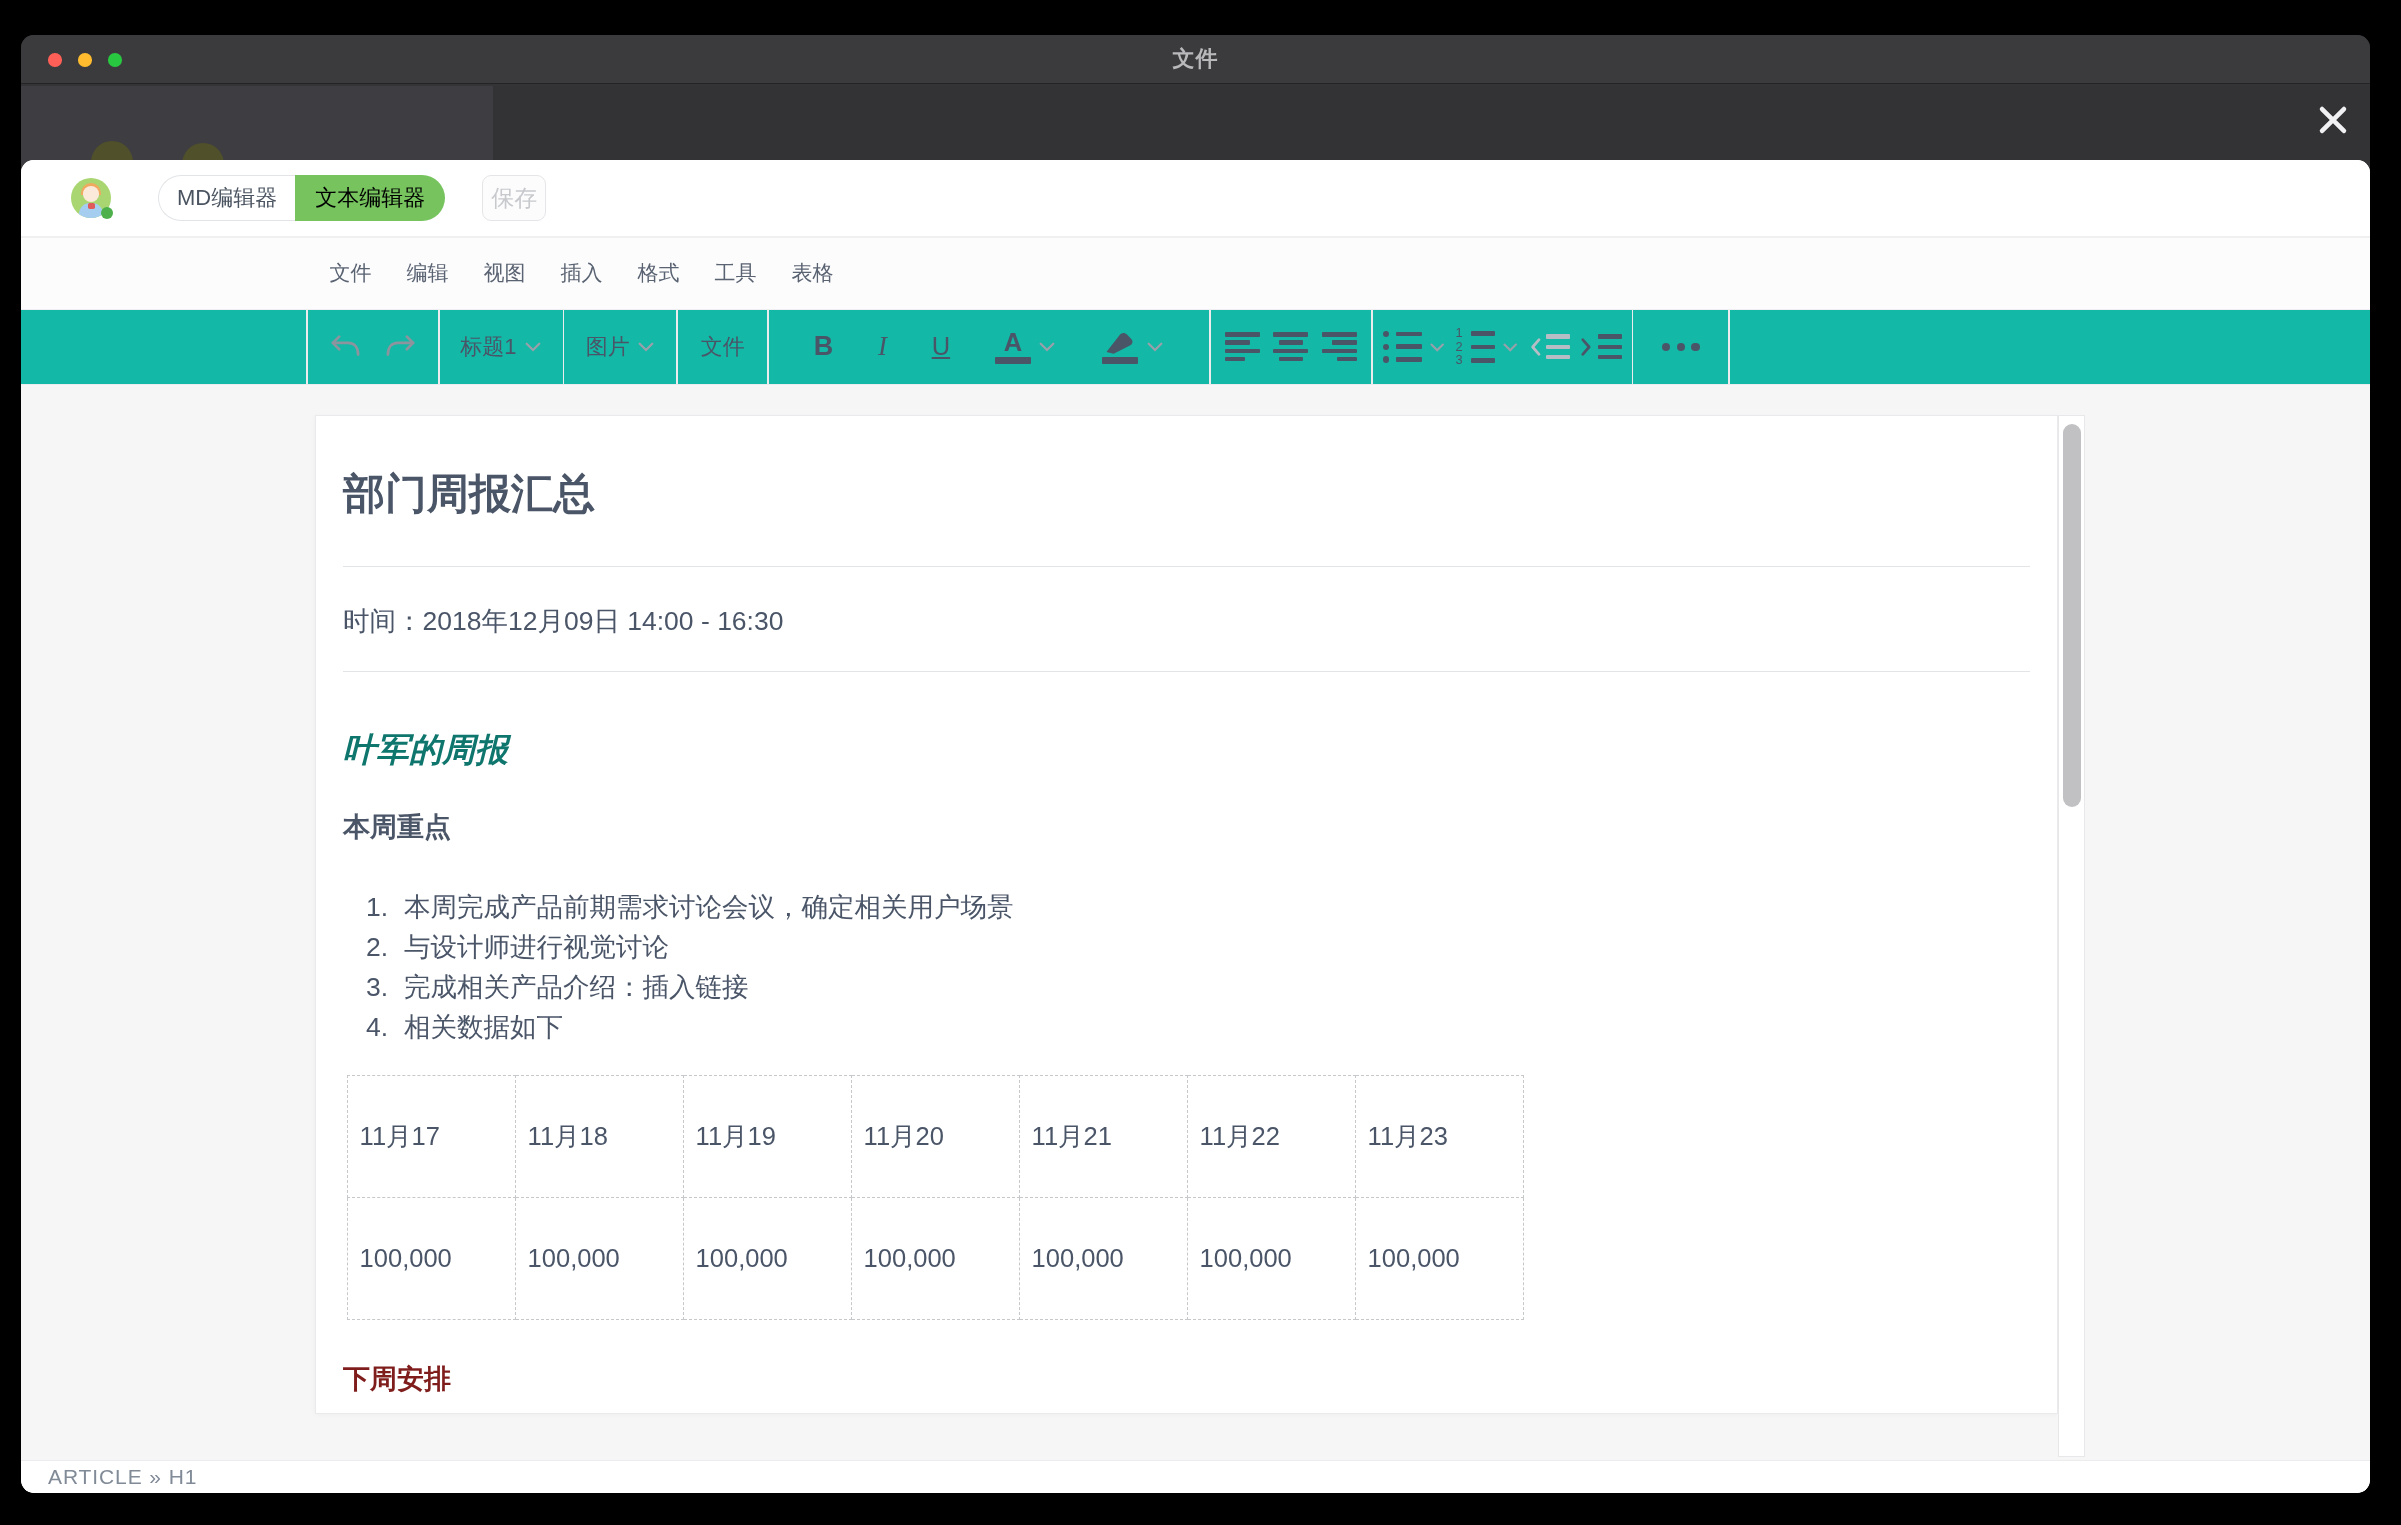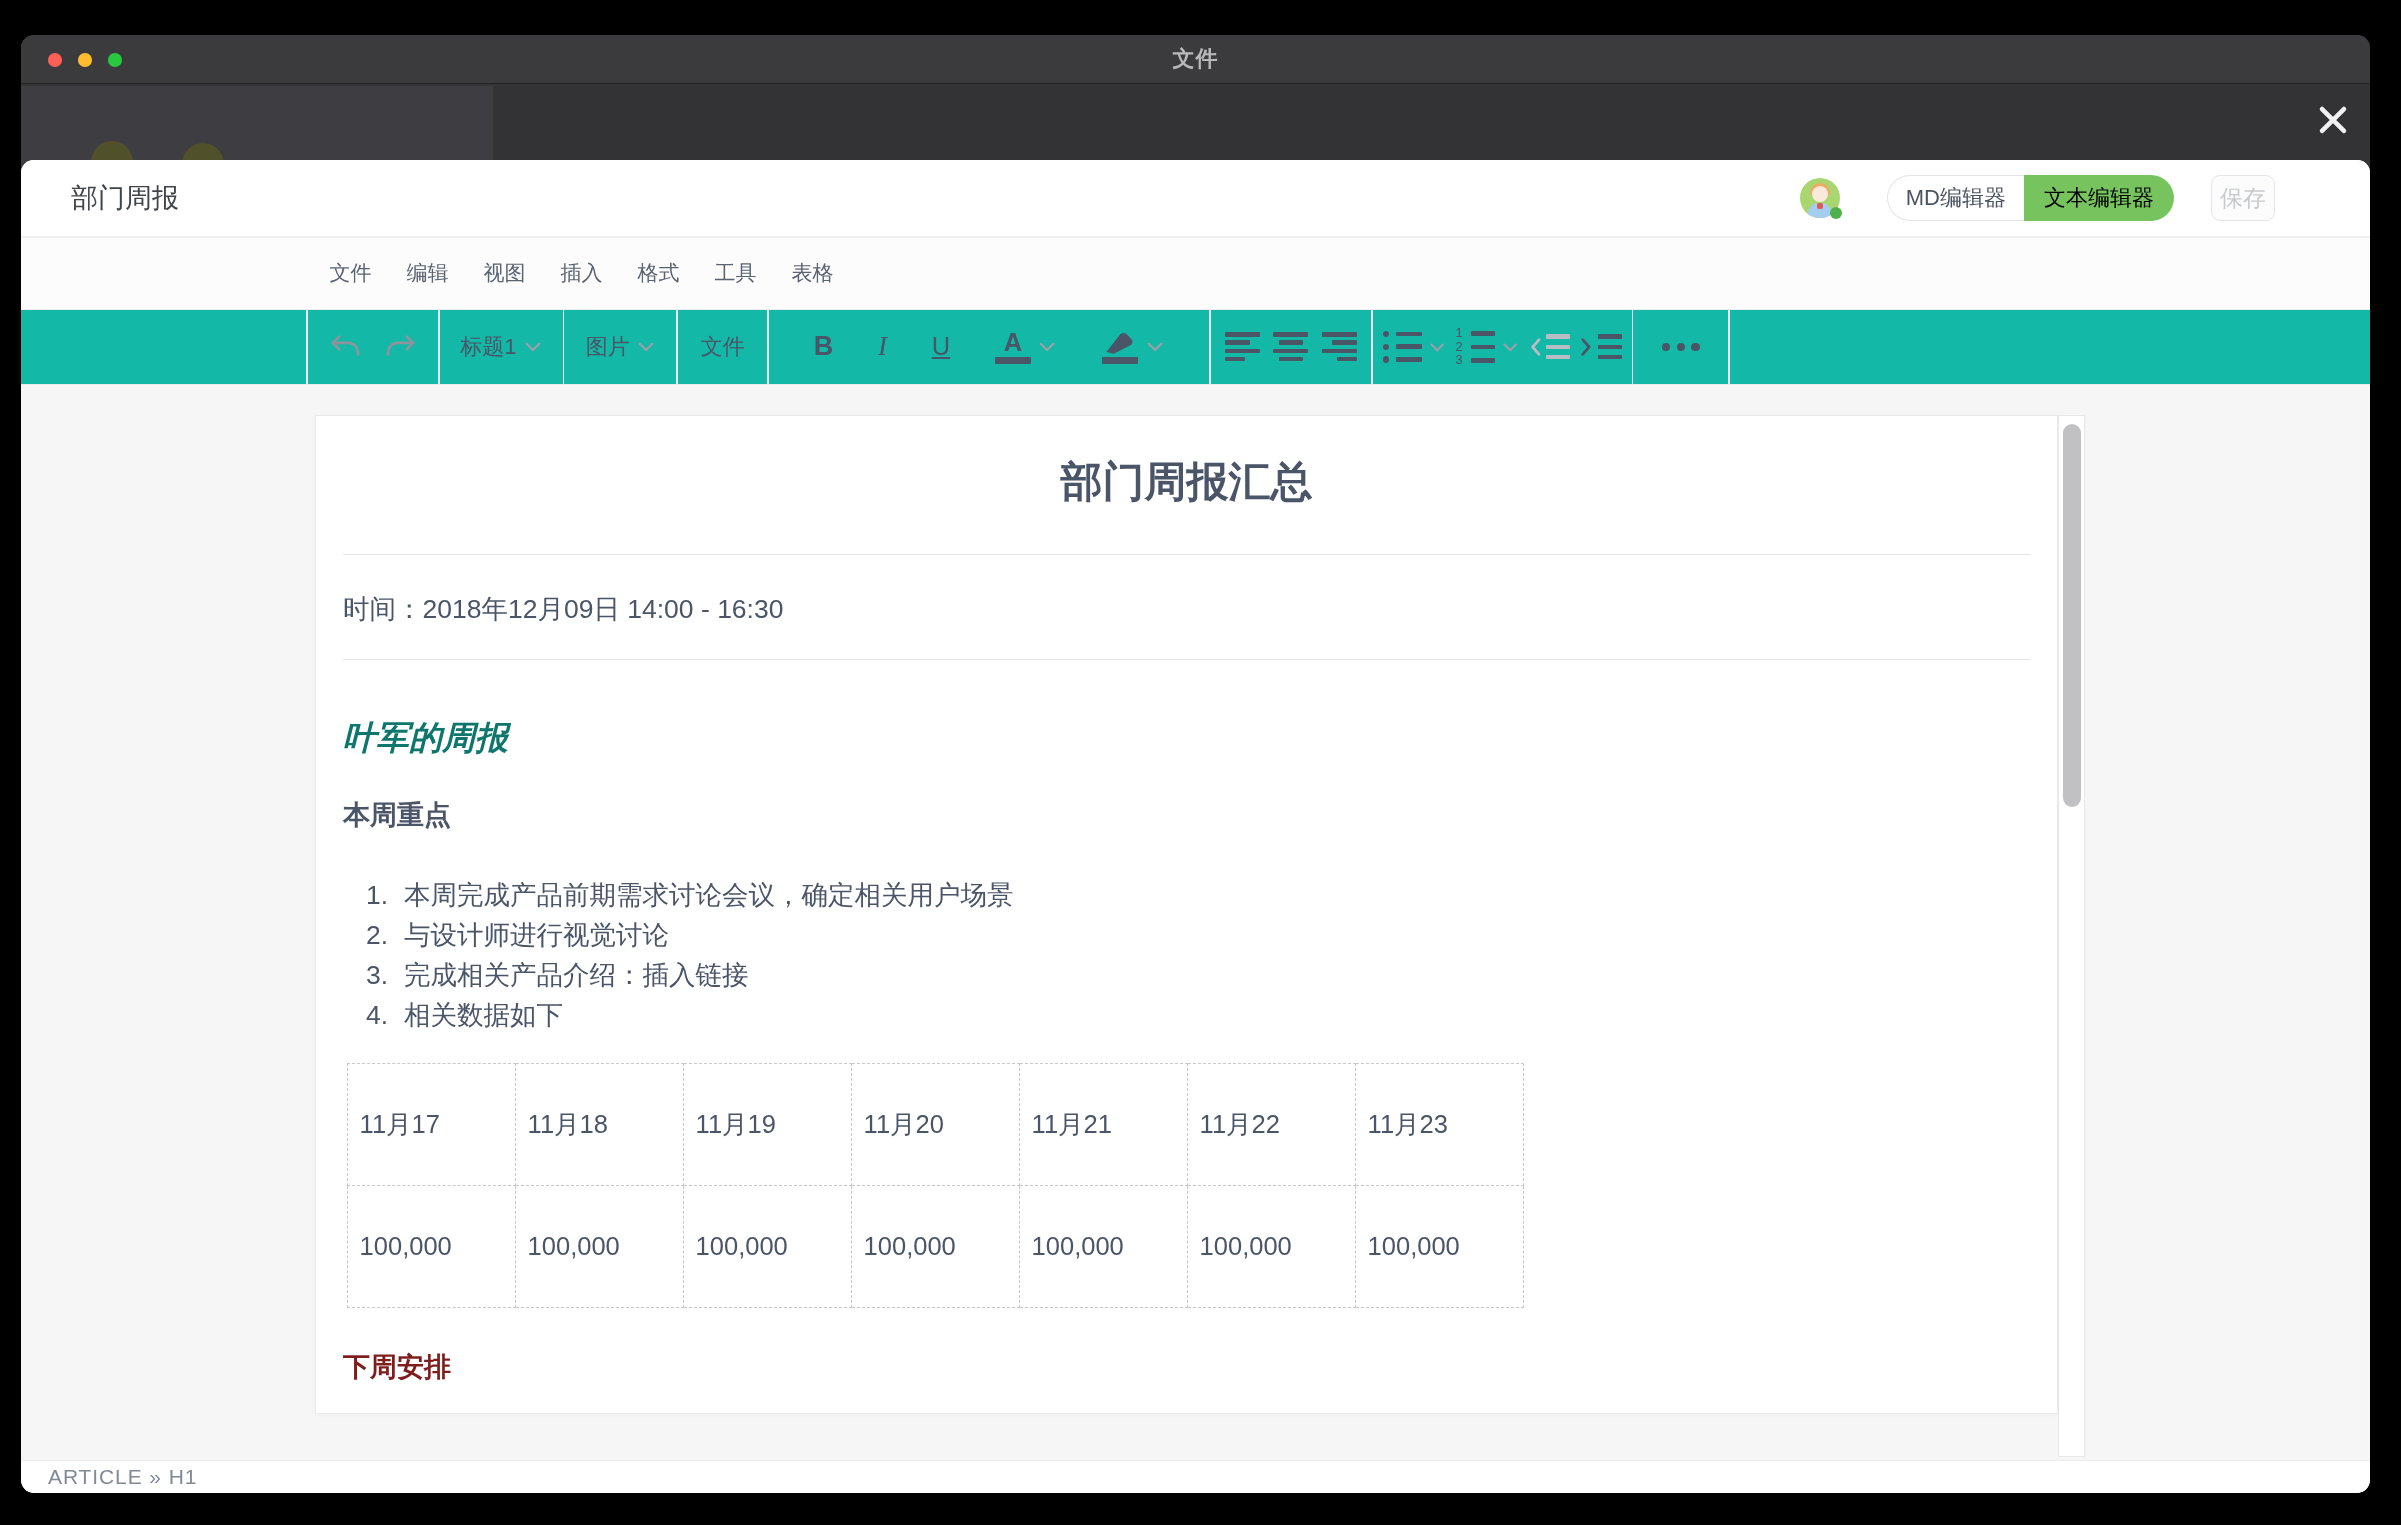--- a/index.html
+++ b/index.html
@@ -83,21 +83,21 @@
   .dent-bars { display:flex; flex-direction:column; gap:5.5px; }
   .dent-bars i { display:block; width:24px; height:4.6px; border-radius:0.9px; }
   .outdent .dent-bars i { background:#b7bdc5; } .indent .dent-bars i { background:#4a5568; }
   .more-icon { display:flex; gap:6.4px; }
   .more-icon i { width:8.2px; height:8.2px; border-radius:50%; background:#4a5568; }
 
   
   .content { flex:1; position:relative; background:#f6f6f7; overflow:hidden; }
   .paper { position:absolute; left:294px; top:30px; width:1743px; height:999px; background:#fff;
            border:0.9px solid #eaeaec; box-shadow:0 0.9px 5.5px rgba(0,0,0,.04); padding:0 27px; }
-  .doc-h1 { margin-top:40px; font-size:42px; line-height:51px; font-weight:700; color:#4a5568;text-align:center; }
+  .doc-h1 { margin-top:52px; font-size:42px; line-height:51px; font-weight:700; color:#4a5568; }
   .rule { border:none; border-top:1.8px solid #e3e4e6; margin-top:47px; }
   .rule2 { border:none; border-top:1.8px solid #e3e4e6; margin-top:32px; }
   .doc-time { margin-top:36px; font-size:26.5px; line-height:36px; color:#4a5568; }
   .doc-h2 { margin-top:58px; font-size:33px; line-height:40px; font-weight:700; color:#0f766e;font-style:italic; }
   .doc-h3 { margin-top:40px; font-size:27px; line-height:35px; font-weight:700; color:#4a5568; }
   .doc-h3b { margin-top:42px; font-size:27px; line-height:35px; font-weight:700; color:#7f1d1d; }
   .doc-ol { margin-top:42px; padding-left:23px; }
   .doc-ol .li { display:flex; line-height:40px; font-size:26.5px; color:#4a5568; }
   .doc-ol .num { width:38px; flex:none; }
   .doc-table { border-collapse:collapse; margin-top:28px; margin-left:3.6px; }
@@ -137,21 +137,20 @@
 
     <div class="close-btn">
       <svg width="42" height="42" viewBox="0 0 46 46">
         <path d="M11 11 L35 35 M35 11 L11 35" stroke="#f1f1f3" stroke-width="5" stroke-linecap="round" fill="none"></path>
       </svg>
     </div>
 
     <div class="modal">
 
       <div class="doc-header">
-        <span class="doc-title">部门周报</span>
         <div class="avatar">
           <div class="mask">
             <div class="hair"></div>
               <div class="face"></div>
               <div class="body"></div>
               <div class="bow"></div>
           </div>
           <div class="dot"></div>
         </div>
         <div class="toggle">

